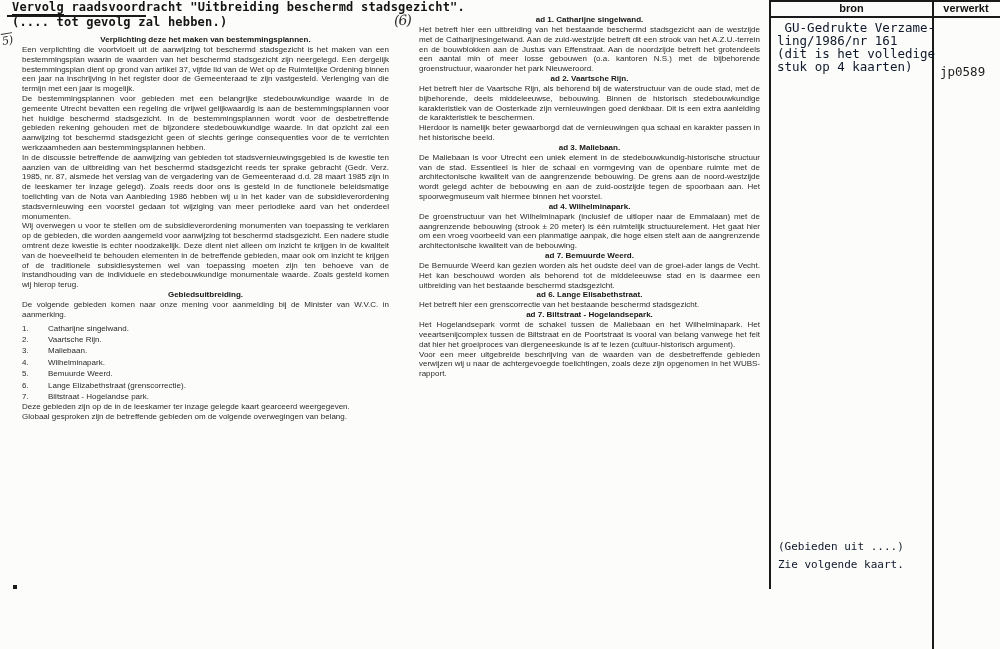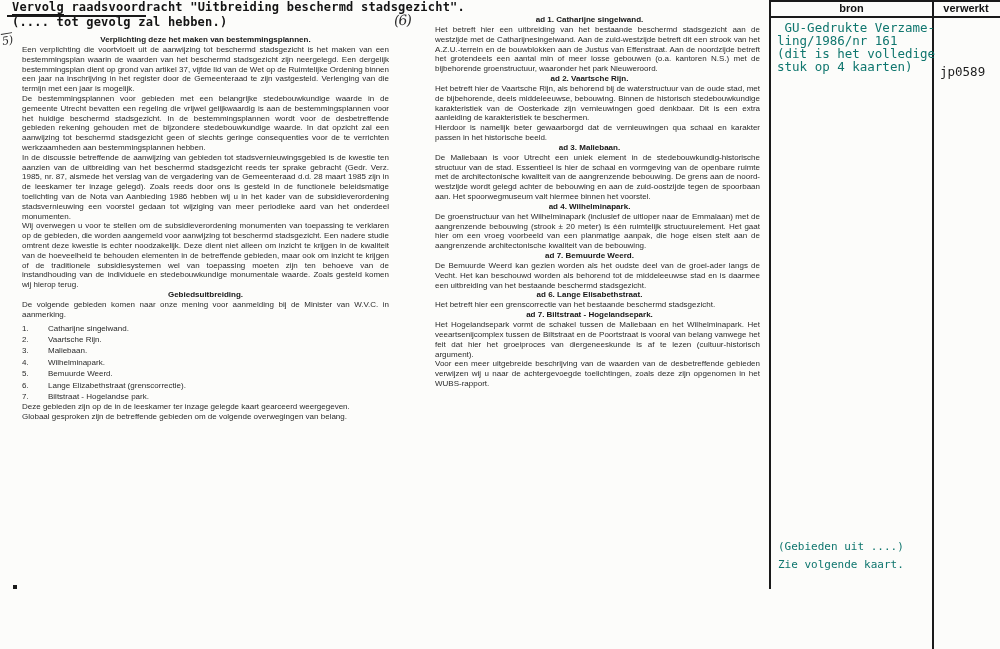--- a/index.html
+++ b/index.html
@@ -27,32 +27,32 @@
   .hd-gap{margin-top:16px;}
   .hd-mb{margin-bottom:8px;}
   .h1-left{margin-bottom:11px;}
   .p-after-h{margin-top:7px;}
   .p-gap{margin-top:9px;}
   .list{margin-top:3px;}
   .li{display:flex;font-size:8px;line-height:11.4px;color:#2b2b2b;}
   .li .num{width:26px;flex:none;}
   .sec-h{margin-top:13px;margin-bottom:8px;}
   .sec-h-first{margin-top:6px;margin-bottom:9px;}
-  .sec p{margin-bottom:0;margin-left:16px;}
+  .sec p{margin-bottom:0;}
   .p2-gap{margin-top:10px;}
 
   
   .sidebar{position:absolute;left:769px;top:0;width:231px;height:589px;
            border-left:2px solid #1a1a1a;border-top:2px solid #1a1a1a;box-sizing:border-box;padding-left:40px;}
   .sb-divider{position:absolute;left:161px;top:0;width:2px;height:649px;background:#1a1a1a;}
   .sb-header-row{position:absolute;left:0;top:0;right:0;height:14px;border-bottom:2px solid #1a1a1a;display:flex;}
   .sb-h{font-weight:bold;font-size:11px;line-height:13px;color:#141414;}
   .sb-h-bron{width:161px;text-align:center;}
   .sb-h-verwerkt{flex:1;text-align:center;}
-  .sb-pre{margin:0;font-family:"DejaVu Sans Mono",monospace;color:#0f766e;}
+  .sb-pre{margin:0;font-family:"DejaVu Sans Mono",monospace;color:#0f172a;}
   .sb-bron{position:absolute;left:6px;top:19px;font-size:12.5px;line-height:13px;}
   .sb-verwerkt{position:absolute;left:169px;top:62px;font-family:"DejaVu Sans Mono",monospace;
                font-size:12.5px;color:#1d1d1d;}
   .sb-note{position:absolute;left:7px;top:536px;font-size:11px;line-height:17.5px;}
 
   .ink-dot{position:absolute;left:13px;top:585px;width:4px;height:4px;background:#1a1a1a;}
 </style>
 </head>
 <body>
 

